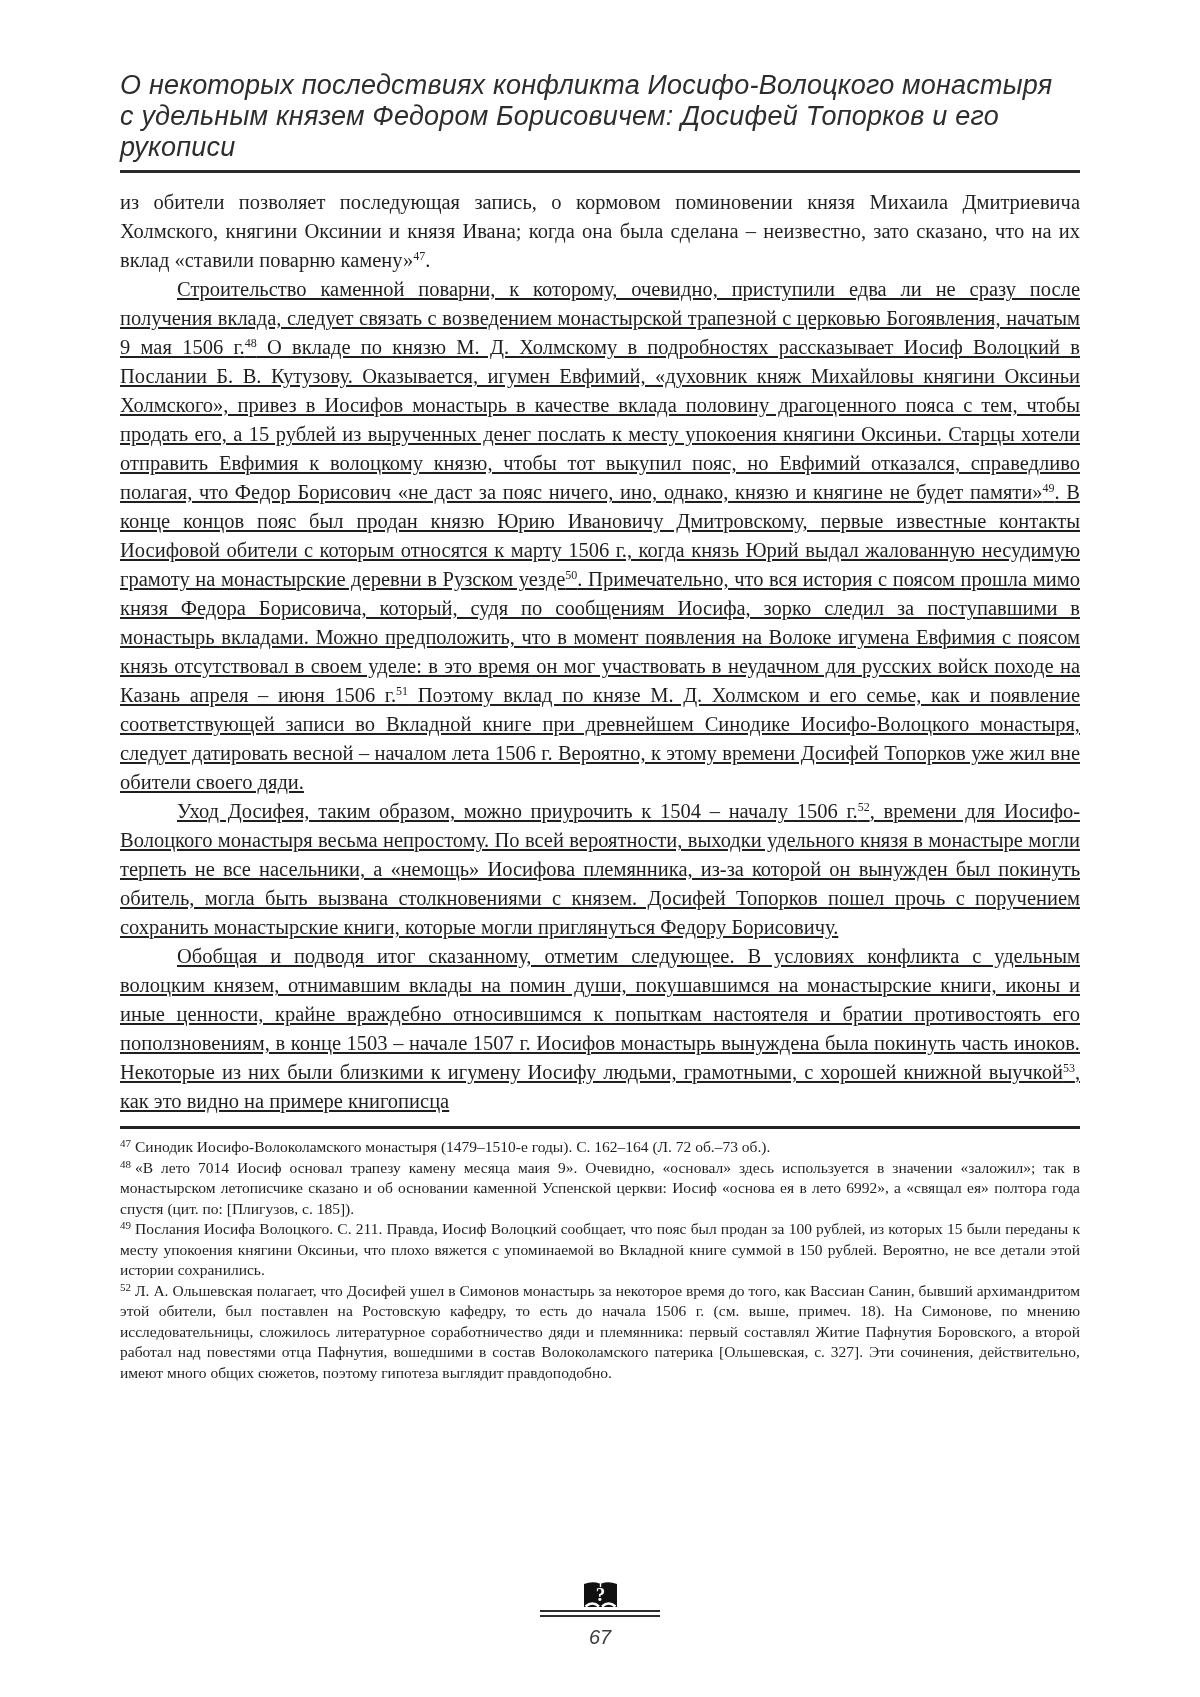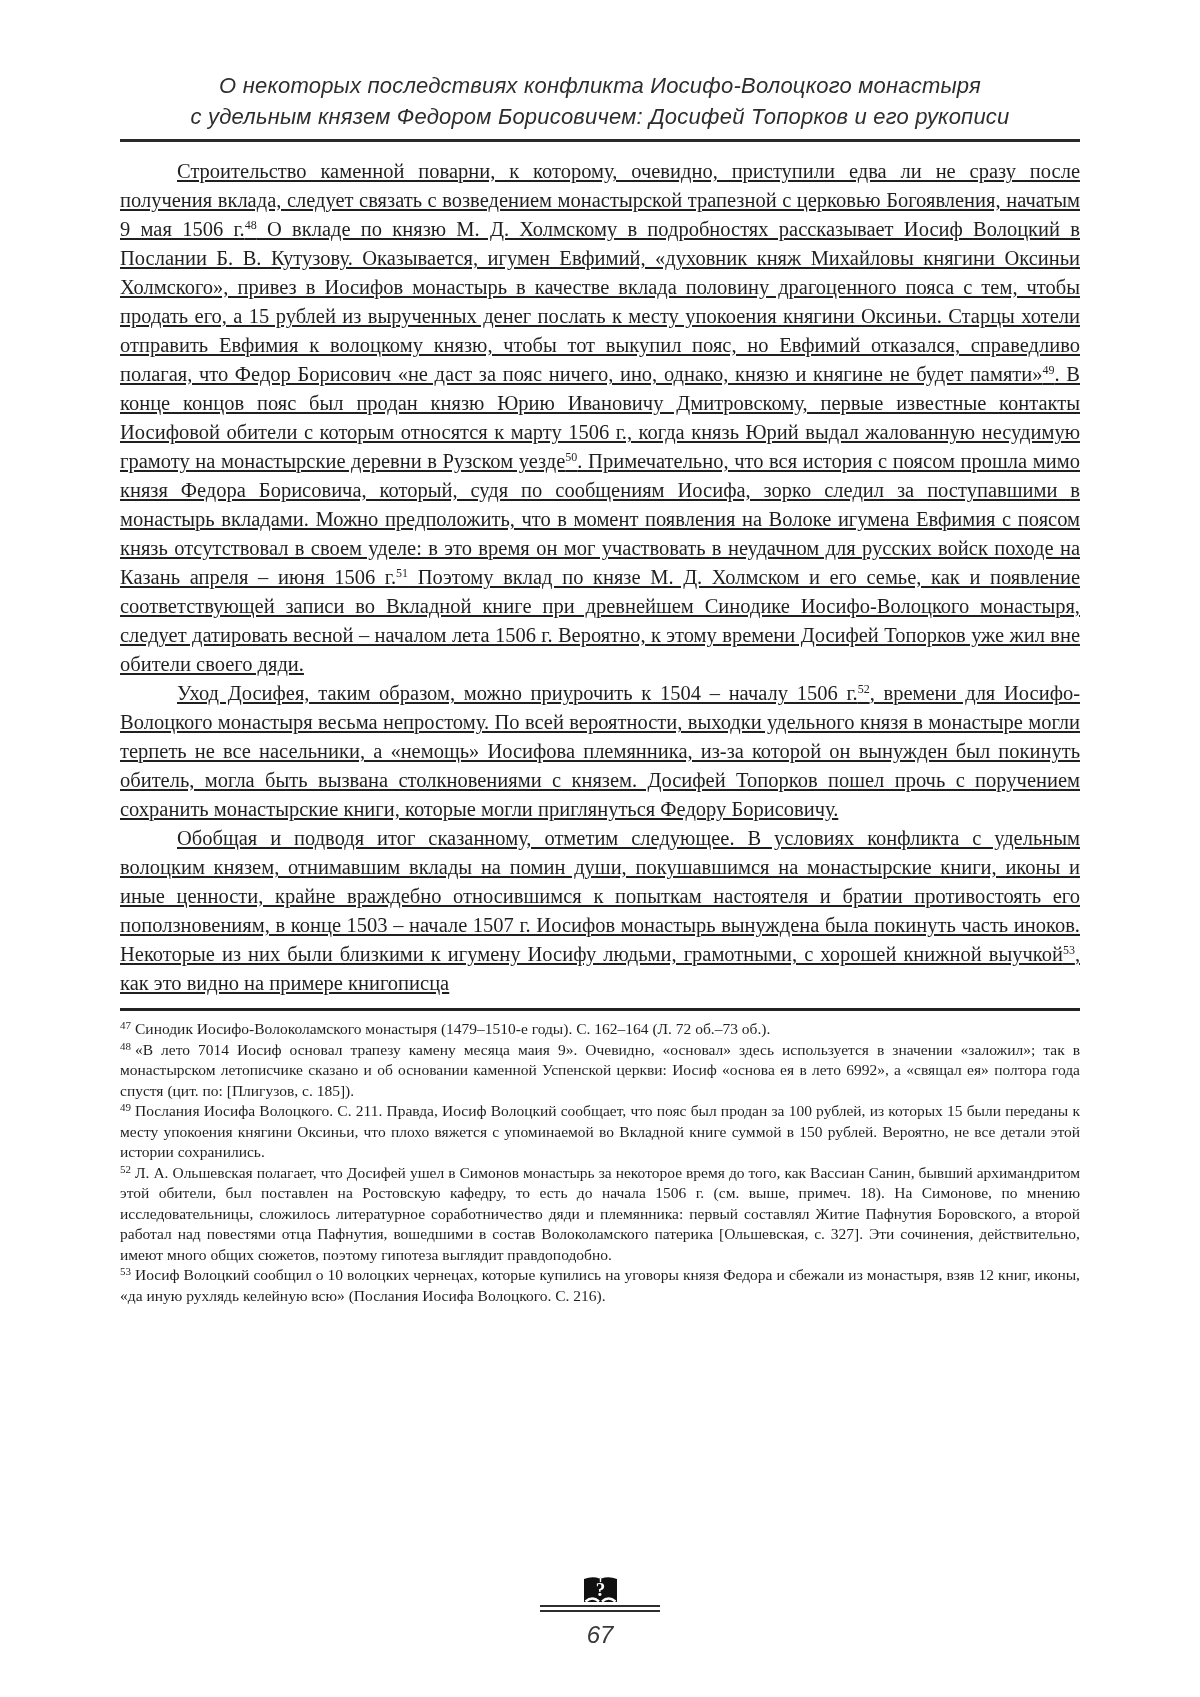--- a/index.html
+++ b/index.html
@@ -9,25 +9,24 @@
     position: relative;
     overflow: hidden;
     font-family: "Liberation Serif", serif;
     color: #1f1f1f;
   }
   .content { padding: 0 120px; }
 
   
   .header {
     margin-top: 70px;
-    text-align: center;
     font-family: "Liberation Sans", sans-serif;
     font-style: italic;
     font-weight: 500;
-    font-size: 22px;
+    font-size: 27px;
     line-height: 31px;
     color: #2d2d2d;
     letter-spacing: 0.2px;
   }
   .header-rule {
     margin-top: 7px;
     border: none;
     border-top: 3.5px solid #2a2a2a;
     height: 0;
   }
@@ -81,47 +80,47 @@
     height: 3px;
     border-top: 2.5px solid #2e2e2e;
     border-bottom: 2.5px solid #2e2e2e;
     background: #ffffff;
     margin-top: 0px;
   }
   .page-number {
     margin-top: 9px;
     font-family: "Liberation Sans", sans-serif;
     font-style: italic;
-    font-size: 24px;
+    font-size: 20px;
     color: #3a3a3a;
   }
 </style>
 </head>
 <body>
 
 <div class="content">
   <div class="header">
     <div>О некоторых последствиях конфликта Иосифо-Волоцкого монастыря</div>
     <div>с удельным князем Федором Борисовичем: Досифей Топорков и его рукописи</div>
   </div>
   <div class="header-rule"></div>
 
   <div class="body-text">
+      <p>из обители позволяет последующая запись, о кормовом поминовении князя Михаила Дмитриевича Холмского, княгини Оксинии и князя Ивана; когда она была сделана – неизвестно, зато сказано, что на их вклад «ставили поварню камену»<sup class="fnref">47</sup>.</p>
       <p class="indent">Строительство каменной поварни, к которому, очевидно, приступили едва ли не сразу после получения вклада, следует связать с возведением монастырской трапезной с церковью Богоявления, начатым 9 мая 1506 г.<sup class="fnref">48</sup> О вкладе по князю М. Д. Холмскому в подробностях рассказывает Иосиф Волоцкий в Послании Б. В. Кутузову. Оказывается, игумен Евфимий, «духовник княж Михайловы княгини Оксиньи Холмского», привез в Иосифов монастырь в качестве вклада половину драгоценного пояса с тем, чтобы продать его, а 15 рублей из вырученных денег послать к месту упокоения княгини Оксиньи. Старцы хотели отправить Евфимия к волоцкому князю, чтобы тот выкупил пояс, но Евфимий отказался, справедливо полагая, что Федор Борисович «не даст за пояс ничего, ино, однако, князю и княгине не будет памяти»<sup class="fnref">49</sup>. В конце концов пояс был продан князю Юрию Ивановичу Дмитровскому, первые известные контакты Иосифовой обители с которым относятся к марту 1506 г., когда князь Юрий выдал жалованную несудимую грамоту на монастырские деревни в Рузском уезде<sup class="fnref">50</sup>. Примечательно, что вся история с поясом прошла мимо князя Федора Борисовича, который, судя по сообщениям Иосифа, зорко следил за поступавшими в монастырь вкладами. Можно предположить, что в момент появления на Волоке игумена Евфимия с поясом князь отсутствовал в своем уделе: в это время он мог участвовать в неудачном для русских войск походе на Казань апреля – июня 1506 г.<sup class="fnref">51</sup> Поэтому вклад по князе М. Д. Холмском и его семье, как и появление соответствующей записи во Вкладной книге при древнейшем Синодике Иосифо-Волоцкого монастыря, следует датировать весной – началом лета 1506 г. Вероятно, к этому времени Досифей Топорков уже жил вне обители своего дяди.</p>
       <p class="indent">Уход Досифея, таким образом, можно приурочить к 1504 – началу 1506 г.<sup class="fnref">52</sup>, времени для Иосифо-Волоцкого монастыря весьма непростому. По всей вероятности, выходки удельного князя в монастыре могли терпеть не все насельники, а «немощь» Иосифова племянника, из-за которой он вынужден был покинуть обитель, могла быть вызвана столкновениями с князем. Досифей Топорков пошел прочь с поручением сохранить монастырские книги, которые могли приглянуться Федору Борисовичу.</p>
       <p class="indent">Обобщая и подводя итог сказанному, отметим следующее. В условиях конфликта с удельным волоцким князем, отнимавшим вклады на помин души, покушавшимся на монастырские книги, иконы и иные ценности, крайне враждебно относившимся к попыткам настоятеля и братии противостоять его поползновениям, в конце 1503 – начале 1507 г. Иосифов монастырь вынуждена была покинуть часть иноков. Некоторые из них были близкими к игумену Иосифу людьми, грамотными, с хорошей книжной выучкой<sup class="fnref">53</sup>, как это видно на примере книгописца</p>
     </div>
 
   <div class="footnotes-separator"></div>
   <div class="footnotes">
       <p><sup class="fnnum">47</sup>Синодик Иосифо-Волоколамского монастыря (1479–1510-е годы). С. 162–164 (Л. 72 об.–73 об.).</p>
       <p><sup class="fnnum">48</sup>«В лето 7014 Иосиф основал трапезу камену месяца маия 9». Очевидно, «основал» здесь используется в значении «заложил»; так в монастырском летописчике сказано и об основании каменной Успенской церкви: Иосиф «основа ея в лето 6992», а «свящал ея» полтора года спустя (цит. по: [Плигузов, с. 185]).</p>
       <p><sup class="fnnum">49</sup>Послания Иосифа Волоцкого. С. 211. Правда, Иосиф Волоцкий сообщает, что пояс был продан за 100 рублей, из которых 15 были переданы к месту упокоения княгини Оксиньи, что плохо вяжется с упоминаемой во Вкладной книге суммой в 150 рублей. Вероятно, не все детали этой истории сохранились.</p>
       <p><sup class="fnnum">52</sup>Л. А. Ольшевская полагает, что Досифей ушел в Симонов монастырь за некоторое время до того, как Вассиан Санин, бывший архимандритом этой обители, был поставлен на Ростовскую кафедру, то есть до начала 1506 г. (см. выше, примеч. 18). На Симонове, по мнению исследовательницы, сложилось литературное соработничество дяди и племянника: первый составлял Житие Пафнутия Боровского, а второй работал над повестями отца Пафнутия, вошедшими в состав Волоколамского патерика [Ольшевская, с. 327]. Эти сочинения, действительно, имеют много общих сюжетов, поэтому гипотеза выглядит правдоподобно.</p>
-      <p><sup class="fnnum">53</sup>Иосиф Волоцкий сообщил о 10 волоцких чернецах, которые купились на уговоры князя Федора и сбежали из монастыря, взяв 12 книг, иконы, «да иную рухлядь келейную всю» (Послания Иосифа Волоцкого. С. 216).</p>
     </div>
 </div>
 
 <div class="footer">
   <svg class="ornament" width="37" height="30" viewBox="0 0 37 30" aria-hidden="true">
     <path fill="#101010" d="M2 4 Q10 1 17.6 3.4 L18.5 2.6 L19.4 3.4 Q27 1 35 4 L35 27 L2 27 Z"></path>
     <rect x="17.8" y="2.6" width="1.4" height="4.5" fill="#ffffff"></rect>
     <text x="18.5" y="20.5" text-anchor="middle" font-size="19" font-weight="bold" fill="#ffffff" font-family="'Liberation Serif', serif">?</text>
     <path d="M3.5 26.5 Q10.5 20.5 17 26.5" stroke="#ffffff" stroke-width="2.4" fill="none"></path>
     <path d="M20 26.5 Q26.5 20.5 33.5 26.5" stroke="#ffffff" stroke-width="2.4" fill="none"></path>

